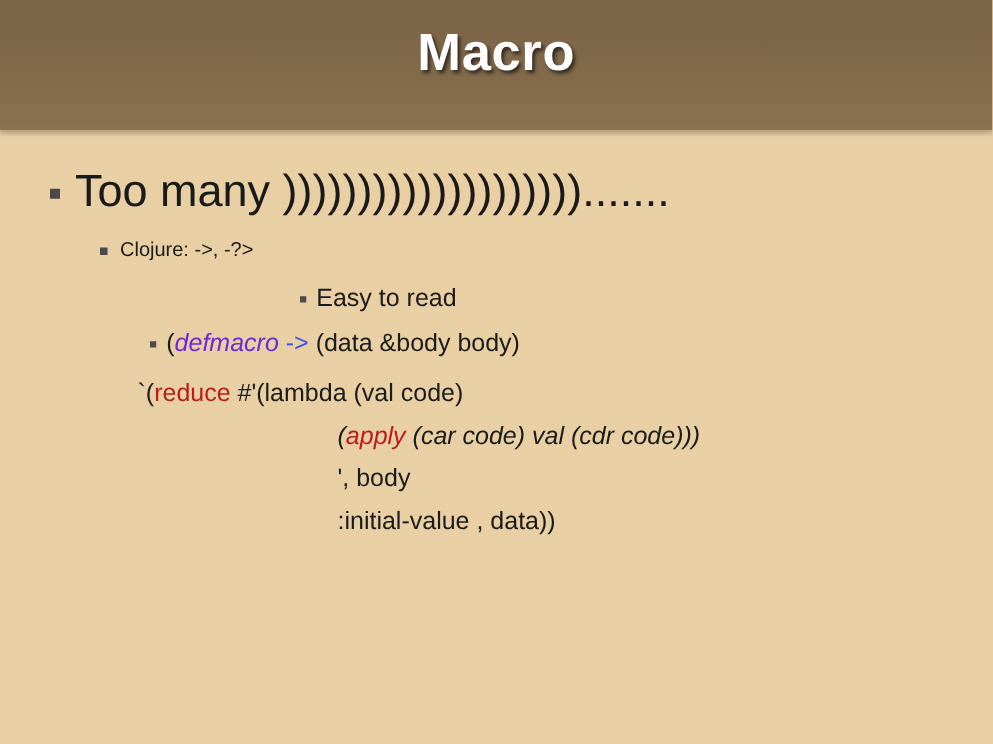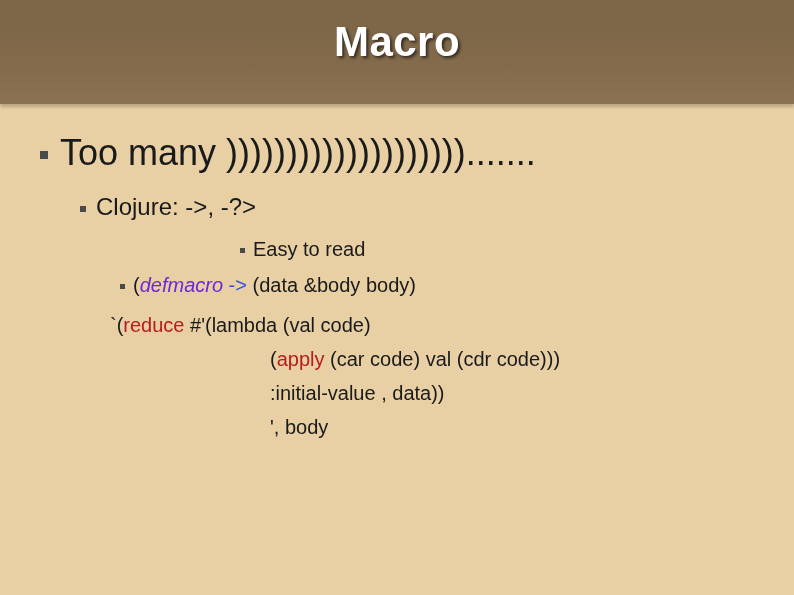--- a/index.html
+++ b/index.html
@@ -43,40 +43,40 @@
     width: 720px;
     color: #1a1a1a;
   }
   .lvl1 {
     margin: 0 0 16px 0;
     font-size: 36px;
     line-height: 1.25;
   }
   .lvl2 {
     margin: 0 0 14px 40px;
-    font-size: 24px;
+    font-size: 16px;
     line-height: 1.3;
   }
   .lvl3 {
     margin: 0 0 10px 200px;
     font-size: 20px;
     line-height: 1.3;
   }
   .lvl3b {
     margin: 0 0 10px 80px;
     font-size: 20px;
     line-height: 1.3;
   }
   .codeblock {
     margin: 8px 0 0 70px;
     font-size: 20px;
     line-height: 1.7;
     color: #1a1a1a;
   }
-  .code-indent1 { padding-left: 160px; }
+  .code-indent1 { padding-left: 160px; font-style: italic; }
   .code-indent2 { padding-left: 160px; }
   .bullet {
     display: inline-block;
     width: 8px;
     height: 8px;
     background: #4a4a4a;
     margin-right: 12px;
     vertical-align: middle;
   }
   .bullet-sm {
@@ -126,18 +126,18 @@
       <span class="bullet-xs"></span><span>(</span><span class="kw-green">defmacro</span><span class="kw-blue"> -&gt; </span><span>(data &amp;body body)</span>
     </div>
 
     <div class="codeblock">
       <div>
         <span>`(</span><span class="kw-blue2">reduce</span><span> #'(lambda (val code)</span>
       </div>
       <div class="code-indent1">
         <span>(</span><span class="kw-blue2">apply</span><span> (car code) val (cdr code)))</span>
       </div>
+      <div class="code-indent2">', body</div>
       <div class="code-indent2">:initial-value , data))</div>
-      <div class="code-indent2">', body</div>
     </div>
 
   </div>
 </div>
 
 </body></html>

